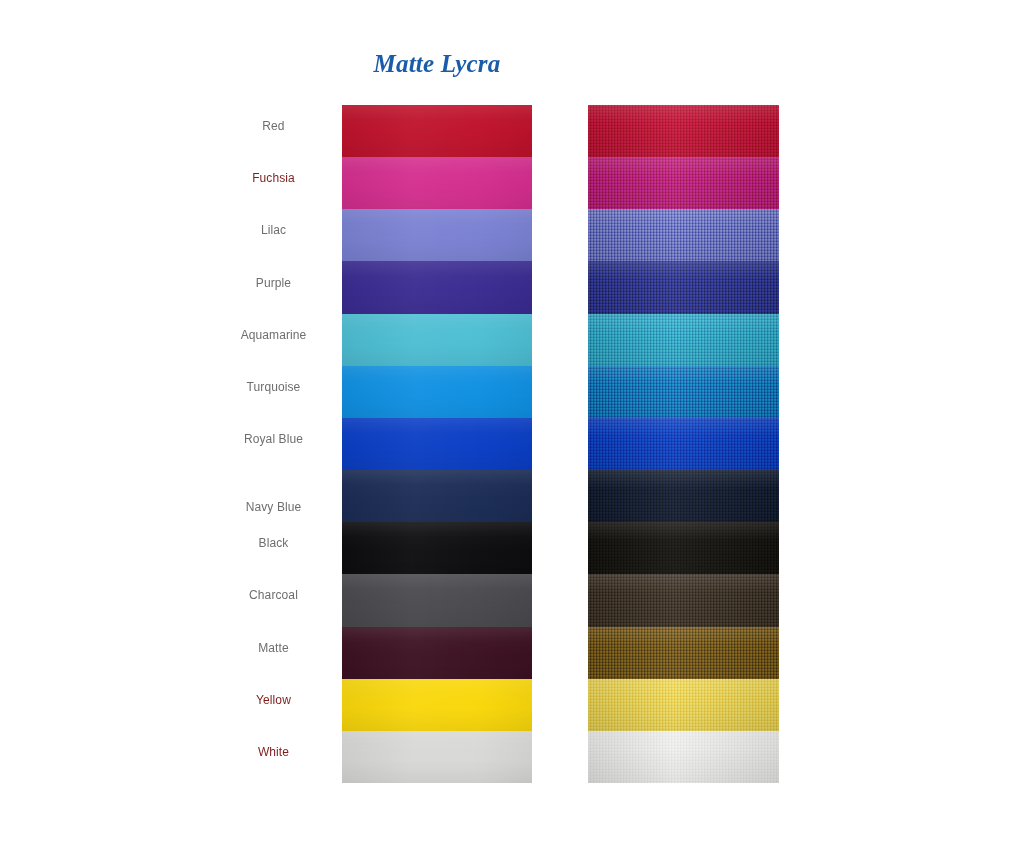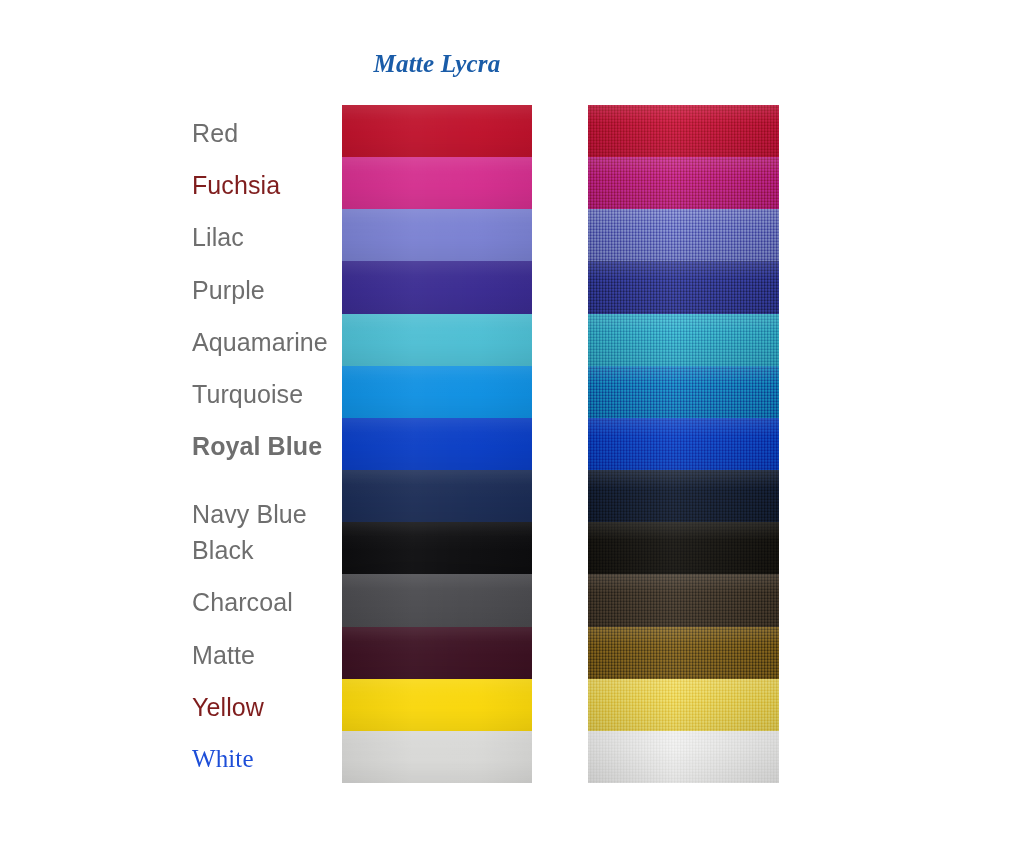--- a/index.html
+++ b/index.html
@@ -46,25 +46,25 @@
   
   #label-column {
     position: absolute;
     left: 188px;
     top: 105px;
     width: 145px;
     height: 678px;
   }
   .swatch-label {
     position: absolute;
-    left: 4px;
+    left: 13px;
     width: 145px;
-    text-align: left;
+    text-align: center;
     font-family: "Liberation Sans", sans-serif;
-    font-size: 25px;
+    font-size: 12px;
     font-weight: 400;
     color: #6e6e6e;
     white-space: nowrap;
     letter-spacing: 0.1px;
   }
 
   
   .swatch-column {
     position: absolute;
     top: 105px;
@@ -148,27 +148,27 @@
   <div class="col-header" id="header-lycra" style="color: rgb(26, 92, 168);">Matte Lycra</div>
 
 
   <div id="label-column">
       <div class="swatch-label" style="top: 14.0769px; color: rgb(110, 110, 110);">Red</div>
       <div class="swatch-label" style="top: 66.2308px; color: #7f1d1d;">Fuchsia</div>
       <div class="swatch-label" style="top: 118.385px; color: rgb(110, 110, 110);">Lilac</div>
       <div class="swatch-label" style="top: 170.538px; color: rgb(110, 110, 110);">Purple</div>
       <div class="swatch-label" style="top: 222.692px; color: rgb(110, 110, 110);">Aquamarine</div>
       <div class="swatch-label" style="top: 274.846px; color: rgb(110, 110, 110);">Turquoise</div>
-      <div class="swatch-label" style="top: 327px; color: rgb(110, 110, 110); font-weight: bold;">Royal Blue</div>
+      <div class="swatch-label" style="top: 327px; color: rgb(110, 110, 110);">Royal Blue</div>
       <div class="swatch-label" style="top: 379.154px; color: rgb(110, 110, 110); margin-top: 16px;">Navy Blue</div>
       <div class="swatch-label" style="top: 431.308px; color: rgb(110, 110, 110);">Black</div>
       <div class="swatch-label" style="top: 483.462px; color: rgb(110, 110, 110);">Charcoal</div>
       <div class="swatch-label" style="top: 535.615px; color: rgb(110, 110, 110);">Matte</div>
       <div class="swatch-label" style="top: 587.769px; color: #7f1d1d;">Yellow</div>
-      <div class="swatch-label" style="top: 639.923px; color: #1d4ed8; font-family: Liberation Serif, serif;">White</div>
+      <div class="swatch-label" style="top: 639.923px; color: #7f1d1d;">White</div>
     </div>
 
   <div class="swatch-column" id="column-lycra">
       <div class="swatch-band lycra" style="top: 0px; height: 53.1538px; background: rgb(191, 18, 44);"></div>
       <div class="swatch-band lycra" style="top: 52.1538px; height: 53.1538px; background: rgb(212, 46, 142);"></div>
       <div class="swatch-band lycra" style="top: 104.308px; height: 53.1538px; background: rgb(122, 129, 210);"></div>
       <div class="swatch-band lycra" style="top: 156.462px; height: 53.1538px; background: rgb(58, 43, 145);"></div>
       <div class="swatch-band lycra" style="top: 208.615px; height: 53.1538px; background: rgb(77, 190, 211);"></div>
       <div class="swatch-band lycra" style="top: 260.769px; height: 53.1538px; background: rgb(15, 144, 226);"></div>
       <div class="swatch-band lycra" style="top: 312.923px; height: 53.1538px; background: rgb(10, 62, 197);"></div>

